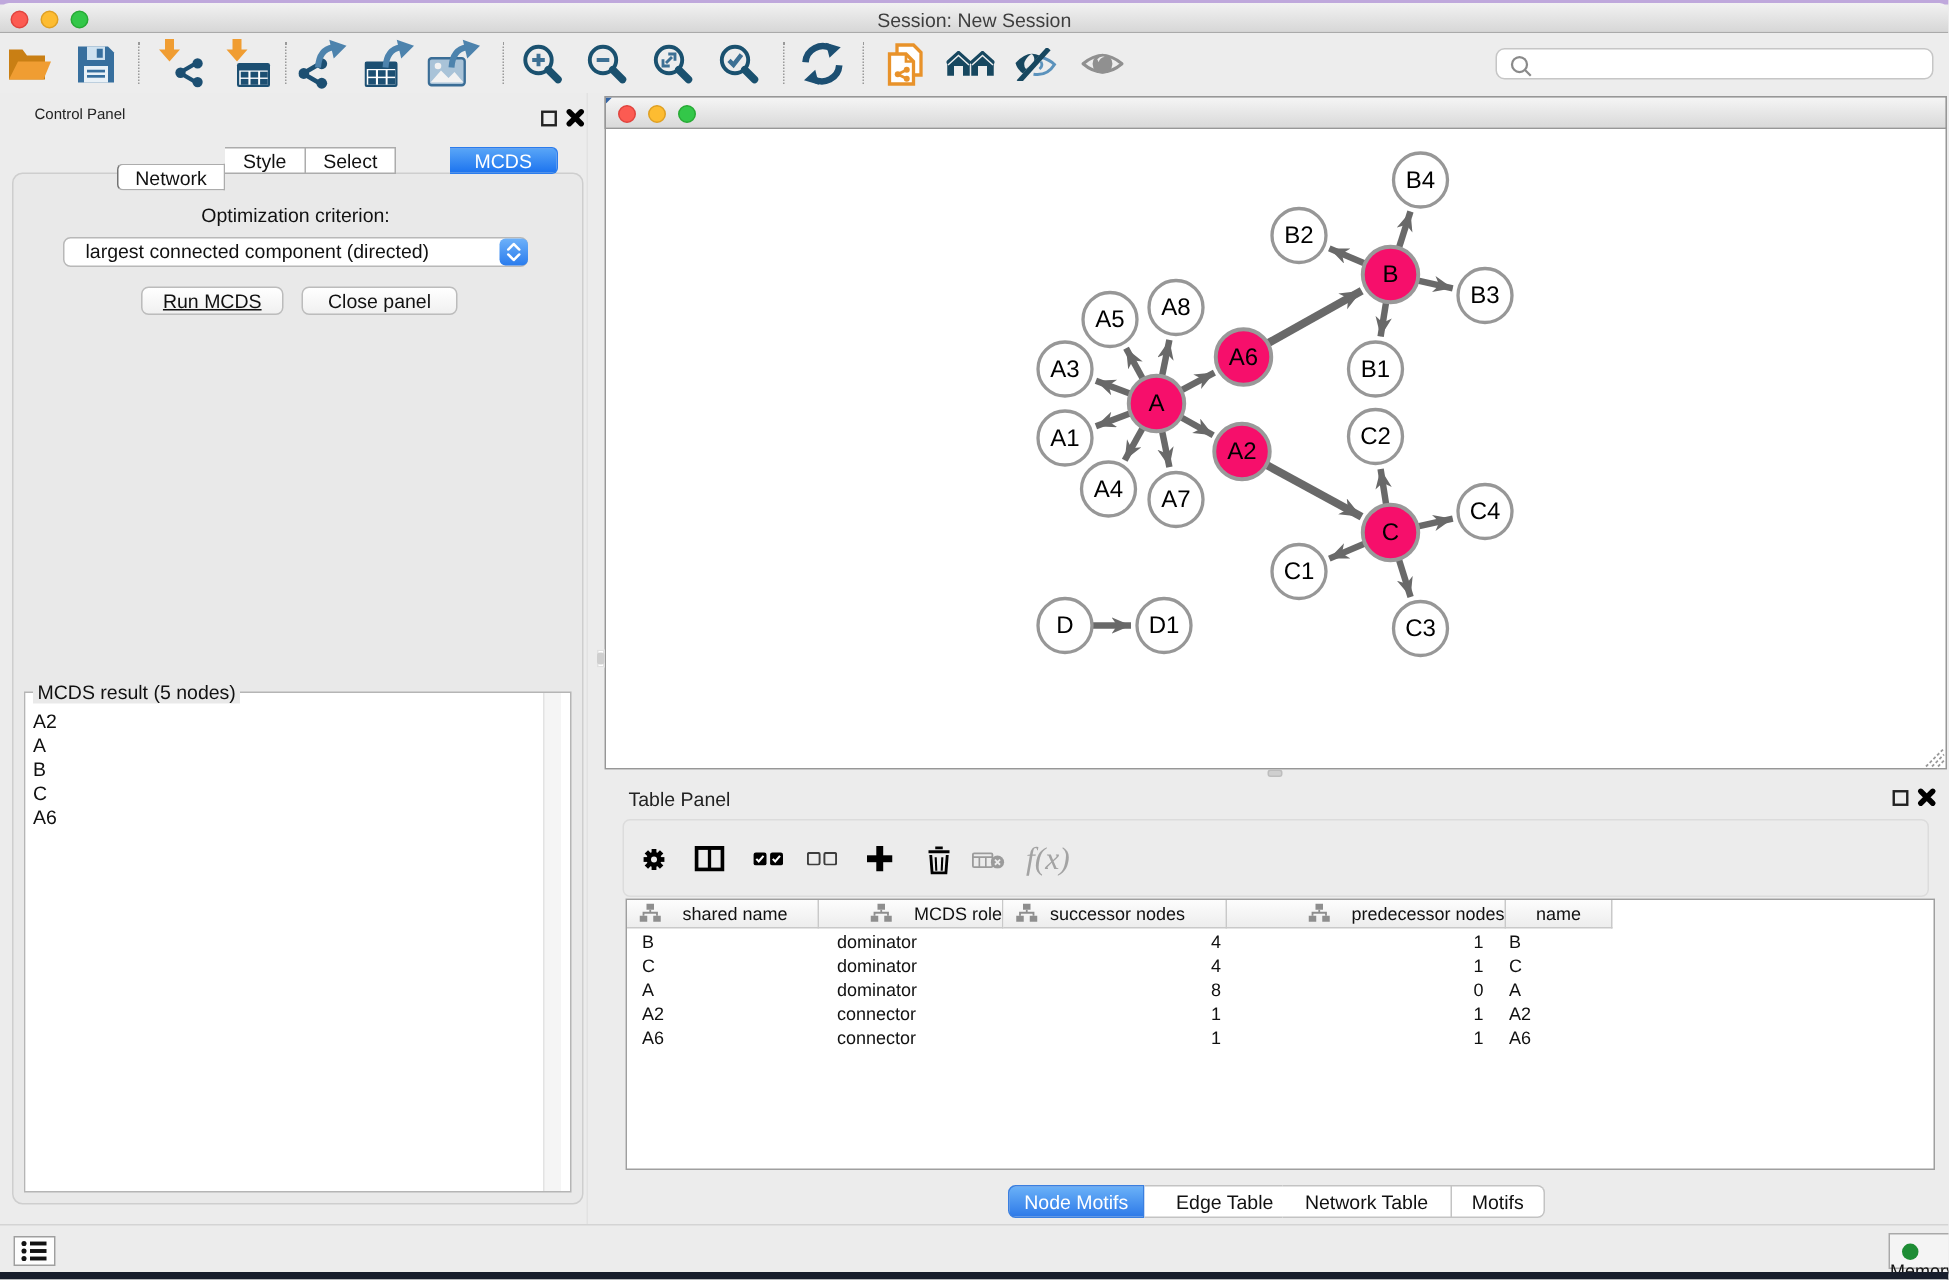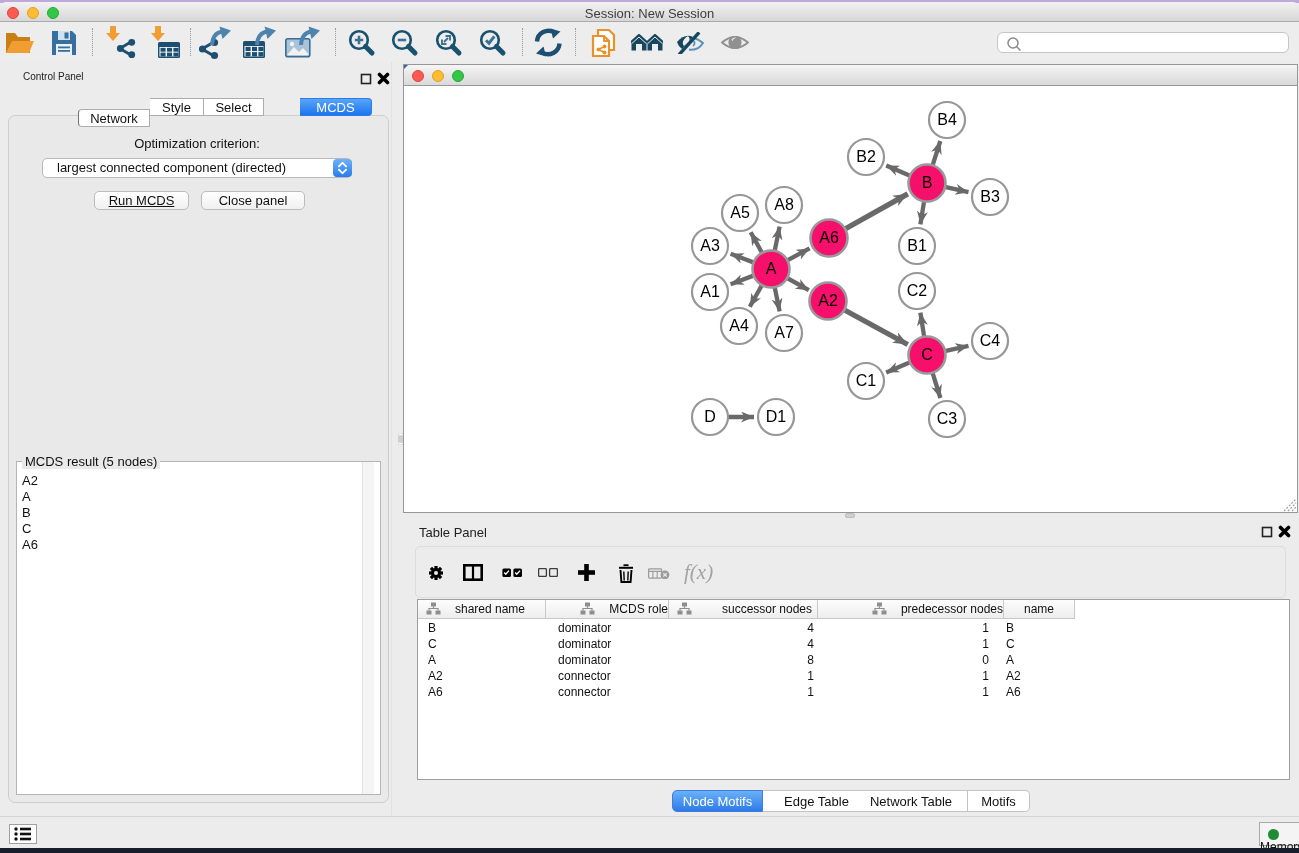--- a/index.html
+++ b/index.html
@@ -396,21 +396,21 @@
       <rect x="5" y="0.5" width="5" height="4" fill="#8e8e8e"></rect>
       <rect x="0.5" y="8.5" width="5" height="4" fill="#8e8e8e"></rect>
       <rect x="9.5" y="8.5" width="5" height="4" fill="#8e8e8e"></rect>
       <path d="M7.5,4.5 L7.5,6.5 M3,8.5 L3,6.5 L12,6.5 L12,8.5" stroke="#8e8e8e" fill="none" stroke-width="1.2"></path>
     </svg><span style="margin-left:14px;">MCDS role</span></div>
 <div class="th" style="left:669px;width:149px;padding-left:8px;text-align:left;line-height:18px;"><svg width="15" height="13" viewBox="0 0 15 13" style="vertical-align:-2px">
       <rect x="5" y="0.5" width="5" height="4" fill="#8e8e8e"></rect>
       <rect x="0.5" y="8.5" width="5" height="4" fill="#8e8e8e"></rect>
       <rect x="9.5" y="8.5" width="5" height="4" fill="#8e8e8e"></rect>
       <path d="M7.5,4.5 L7.5,6.5 M3,8.5 L3,6.5 L12,6.5 L12,8.5" stroke="#8e8e8e" fill="none" stroke-width="1.2"></path>
-    </svg><span style="margin-left:30px;">successor nodes</span></div>
+    </svg><span style="margin-left:8px;">successor nodes</span></div>
 <div class="th" style="left:818px;width:186px;padding-left:8px;text-align:right;line-height:18px;"><svg width="15" height="13" viewBox="0 0 15 13" style="vertical-align:-2px">
       <rect x="5" y="0.5" width="5" height="4" fill="#8e8e8e"></rect>
       <rect x="0.5" y="8.5" width="5" height="4" fill="#8e8e8e"></rect>
       <rect x="9.5" y="8.5" width="5" height="4" fill="#8e8e8e"></rect>
       <path d="M7.5,4.5 L7.5,6.5 M3,8.5 L3,6.5 L12,6.5 L12,8.5" stroke="#8e8e8e" fill="none" stroke-width="1.2"></path>
     </svg><span style="margin-left:14px;">predecessor nodes</span></div>
 <div class="th" style="left:1004px;width:71px;padding-left:0px;text-align:center;line-height:18px;"><span style="margin-left:0px;">name</span></div>
 <div class="td" style="left:428px;top:621px;width:110px;">B</div>
 <div class="td" style="left:558px;top:621px;width:100px;">dominator</div>
 <div class="td" style="left:700px;top:621px;width:114px;text-align:right;">4</div>

